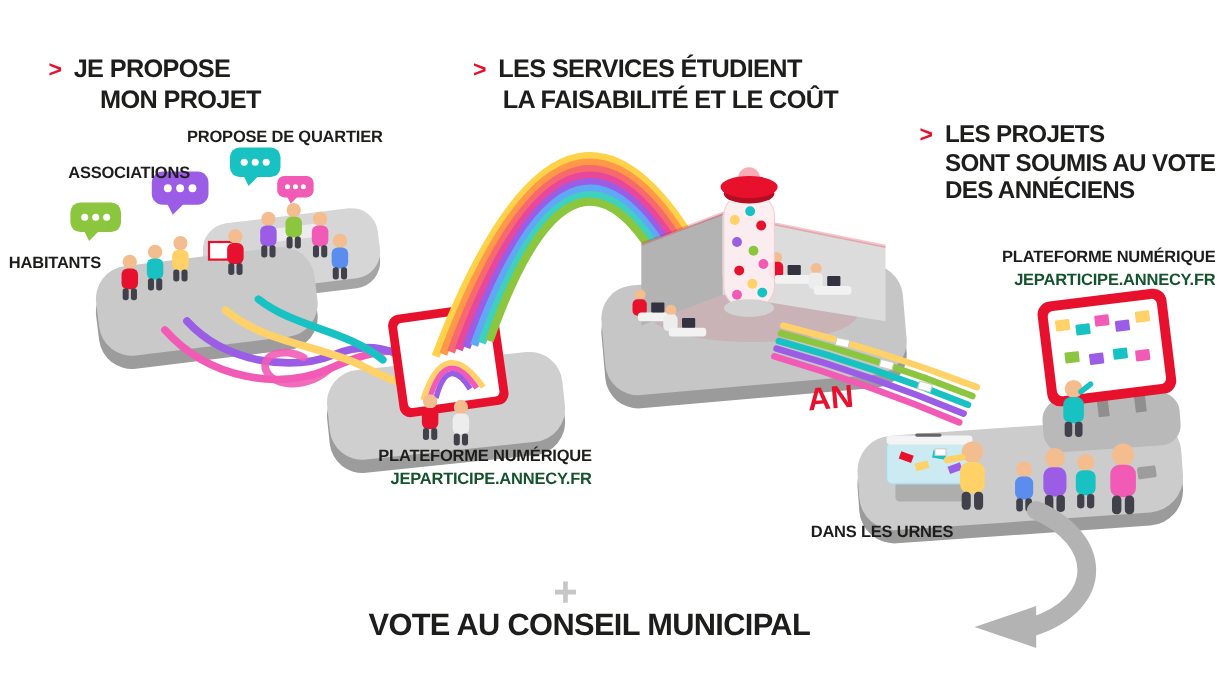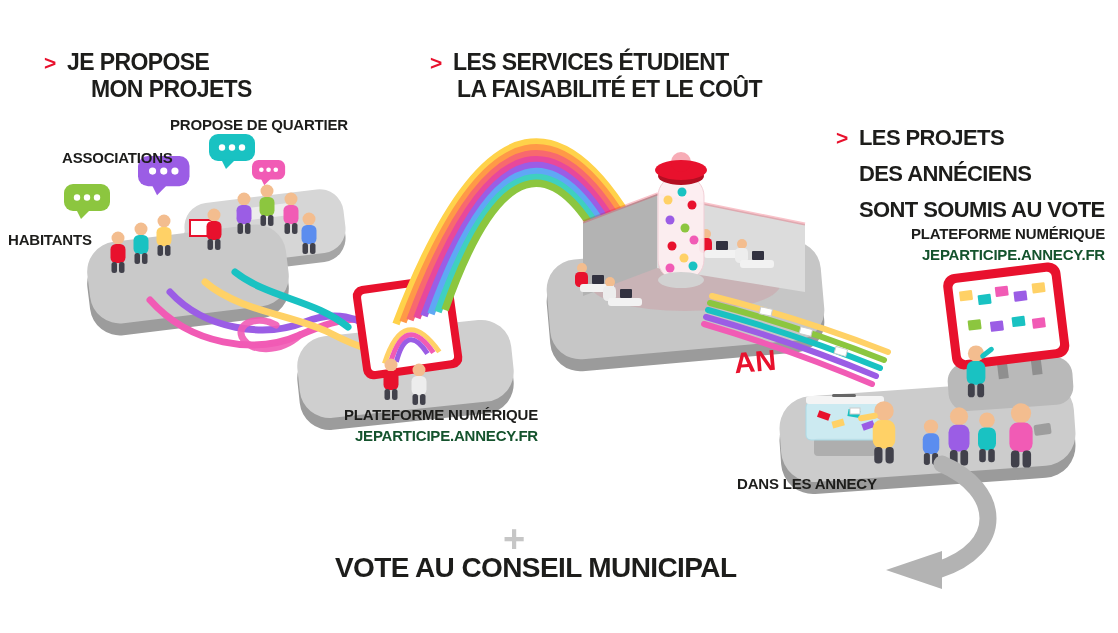--- a/index.html
+++ b/index.html
@@ -11,21 +11,21 @@
   .marker{color:#e8112d;display:inline-block;width:23px;font-size:21px;}
   .small-label{font-size:15px;letter-spacing:-0.2px;white-space:nowrap;}
   .platform-label{text-align:right;}
   .platform-label .name{font-size:15px;letter-spacing:-0.2px;}
   .platform-label .url{font-size:15px;color:#14532d;margin-top:4px;letter-spacing:-0.2px;}
   .footer-lines{font-size:28px;line-height:30px;letter-spacing:-0.6px;}
   .footer-plus{font-size:38px;color:#c6c6c6;font-weight:700;line-height:1;}
 
   #step1{left:44px;top:49px;}   #step1 .ln2{padding-left:47px;}
   #step2{left:430px;top:49px;}  #step2 .ln2{padding-left:27px;}
-  #step3{left:836px;top:120px;font-size:22px;line-height:36px;}
+  #step3{left:836px;top:109px;font-size:22px;line-height:25px;}
   #step3 .ln2,#step3 .ln3{padding-left:23px;}
   #lbl-conseils{left:170px;top:116px;}
   #lbl-assoc{left:62px;top:149px;}
   #lbl-habit{left:8px;top:231px;}
   #plat1{left:283px;top:406px;width:255px;}
   #lbl-services{left:583px;top:375px;width:125px;text-align:center;font-size:15px;line-height:18px;}
   #plat2{left:870px;top:225px;width:235px;}
   #lbl-urnes{left:737px;top:475px;}
   #footer-plus{left:503px;top:520px;}
   #footer{left:335px;top:553px;width:545px;}
@@ -219,48 +219,48 @@
     </g>
 
     <g>
       <path d="M 942 464 C 1002 490 1006 548 938 570" fill="none" stroke="#b3b3b3" stroke-width="17" stroke-linecap="round"></path>
       <polygon points="942,551 942,589 886,570" fill="#b3b3b3"></polygon>
     </g>
   </svg>
 
   <div class="txt title" id="step1">
     <div class="ln"><span class="marker">&gt;</span><span>JE PROPOSE</span></div>
-    <div class="ln ln2">MON PROJETS</div>
+    <div class="ln ln2">MON PROJET</div>
   </div>
   <div class="txt small-label" id="lbl-conseils">PROPOSE DE QUARTIER</div>
   <div class="txt small-label" id="lbl-assoc">ASSOCIATIONS</div>
   <div class="txt small-label" id="lbl-habit">HABITANTS</div>
 
   <div class="txt title" id="step2">
     <div class="ln"><span class="marker">&gt;</span><span>LES SERVICES ÉTUDIENT</span></div>
     <div class="ln ln2">LA FAISABILITÉ ET LE COÛT</div>
   </div>
 
   <div class="txt platform-label" id="plat1">
     <div class="name">PLATEFORME NUMÉRIQUE</div>
     <div class="url">JEPARTICIPE.ANNECY.FR</div>
   </div>
 
 
   <div class="txt title" id="step3">
     <div class="ln"><span class="marker">&gt;</span><span>LES PROJETS</span></div>
+    <div class="ln ln2">SONT SOUMIS AU VOTE</div>
     <div class="ln ln3">DES ANNÉCIENS</div>
-    <div class="ln ln2">SONT SOUMIS AU VOTE</div>
   </div>
 
   <div class="txt platform-label" id="plat2">
     <div class="name">PLATEFORME NUMÉRIQUE</div>
     <div class="url">JEPARTICIPE.ANNECY.FR</div>
   </div>
 
-  <div class="txt small-label" id="lbl-urnes">DANS LES ANNECY</div>
+  <div class="txt small-label" id="lbl-urnes">DANS LES URNES</div>
 
   <div class="txt footer-plus" id="footer-plus">+</div>
   <div class="txt footer-lines" id="footer">
     <div>VOTE AU CONSEIL MUNICIPAL</div>
   </div>
 
 </div>
 
 </body></html>

